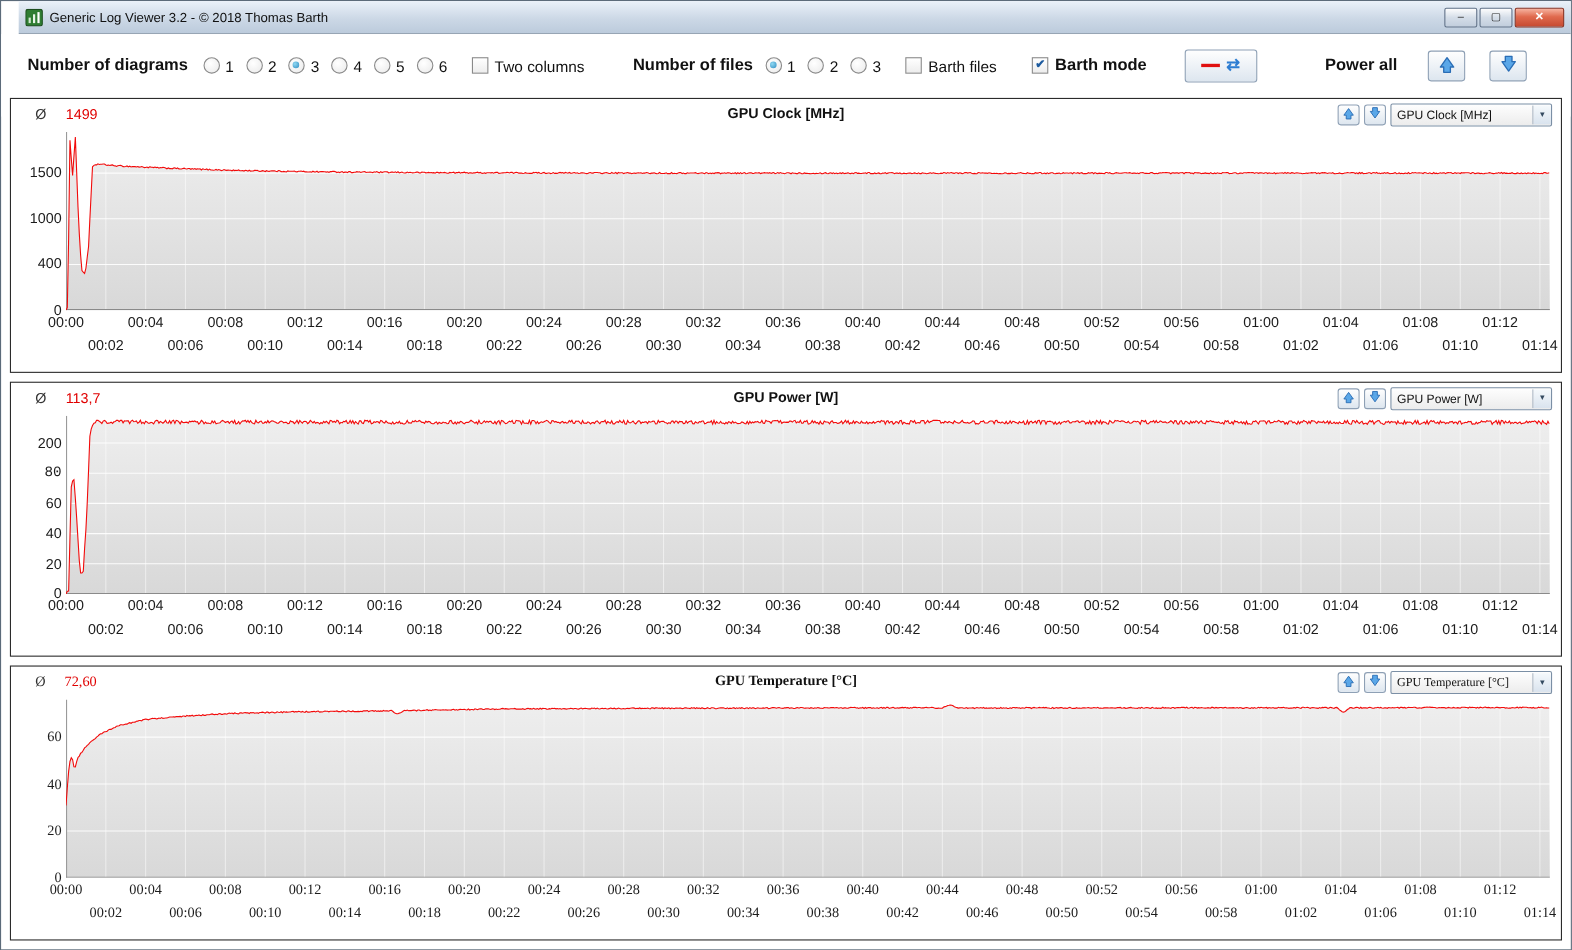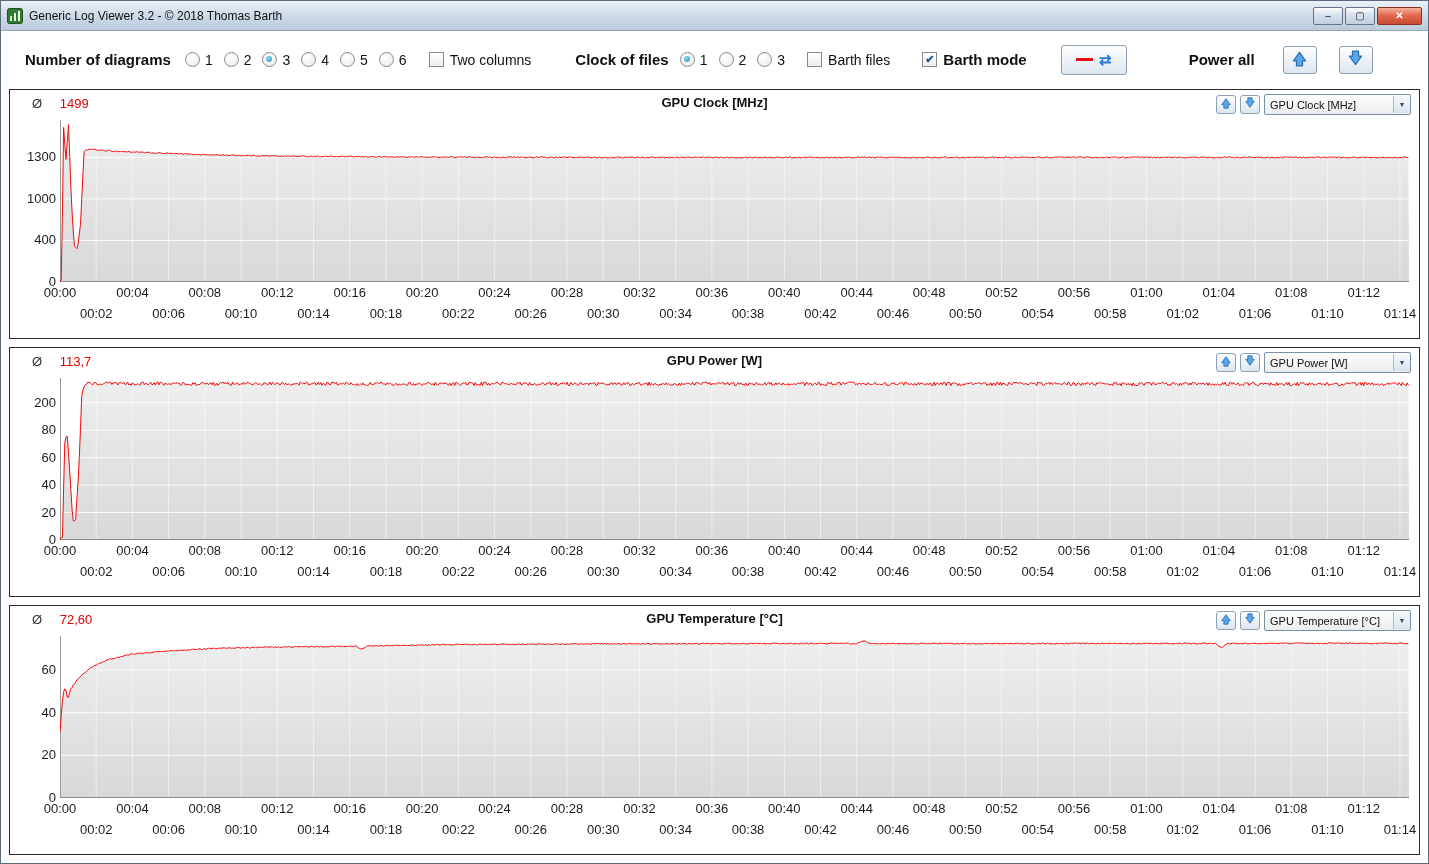--- a/index.html
+++ b/index.html
@@ -6,20 +6,21 @@
   body{
     width:1429px;height:864px;position:relative;overflow:hidden;
     font-family:"Liberation Sans",sans-serif;background:#ffffff;
     border:1px solid #5c6b7a;box-sizing:border-box;
   }
   
   .titlebar{
     height:29px;display:flex;align-items:center;padding:0 6px;
     background:linear-gradient(#eaf1f9,#ccd8e6 55%,#bccbdc);
     border-bottom:1px solid #97a5b4;
+    margin-left:16px;
   }
   .app-icon{width:16px;height:16px;flex:0 0 auto;}
   .title-text{font-size:12px;color:#111;margin-left:6px;}
   .win-controls{margin-left:auto;display:flex;gap:2px;align-items:center;}
   .wbtn{
     height:18px;width:30px;border:1px solid #64748a;border-radius:2px;
     background:linear-gradient(#fdfdfd,#d4dde8 50%,#c2cedd);
     display:flex;align-items:center;justify-content:center;
     font-size:10px;color:#222;padding:0;cursor:default;line-height:1;
   }
@@ -62,21 +63,21 @@
   .big-arrow-btn{
     width:34px;height:28px;border:1px solid #8ea0b5;border-radius:3px;
     background:linear-gradient(#fefefe,#dde6ef);
     display:flex;align-items:center;justify-content:center;padding:0;
   }
   
   .panel{
     position:absolute;left:8px;width:1411px;height:250px;
     border:1px solid #2b2b2b;background:#ffffff;box-sizing:border-box;
   }
-  .p0{top:88px;} .p1{top:346px;} .p2{top:604px;}
+  .p0{top:88px;} .p1{top:346px;} .p2{top:604px;font-family:Liberation Serif, serif;}
   .avg{position:absolute;left:22px;top:6px;font-size:13px;}
   .avg-sym{color:#333;margin-right:14px;}
   .avg-val{color:#e00000;}
   .panel-title{
     position:absolute;left:0;right:0;top:5px;text-align:center;
     font-weight:bold;font-size:13px;color:#111;pointer-events:none;
   }
   .panel-controls{position:absolute;right:8px;top:4px;display:flex;gap:4px;align-items:center;}
   .mini-btn{
     width:20px;height:19px;border:1px solid #8ea0b5;border-radius:3px;
@@ -149,21 +150,21 @@
   <label class="opt">
     <span class="radio"></span>
     <span class="nlabel">6</span>
   </label>
 
   <label class="cbwrap" style="margin-left:22px;">
     <span class="checkbox"></span>
     <span class="nlabel">Two columns</span>
   </label>
 
-  <span class="blabel" style="margin-left:44px;">Clock of files</span>
+  <span class="blabel" style="margin-left:44px;">Number of files</span>
 
   <label class="opt">
     <span class="radio on"></span>
     <span class="nlabel">1</span>
   </label>
   <label class="opt">
     <span class="radio"></span>
     <span class="nlabel">2</span>
   </label>
   <label class="opt">
@@ -275,21 +276,21 @@
         <line x1="0" y1="37.4" x2="1349" y2="37.4" stroke="rgba(255,255,255,0.9)" stroke-width="1"></line>
         <line x1="0.5" y1="0" x2="0.5" y2="162" stroke="#9a9a9a"></line>
         <line x1="0" y1="161.5" x2="1349" y2="161.5" stroke="#8a8a8a"></line>
         <path d="M0.0,162.00 L1.2,159.55 L2.4,96.40 L3.6,7.48 L4.8,24.07 L6.0,39.49 L7.2,22.41 L8.5,4.63 L9.7,36.34 L10.9,67.89 L12.1,92.63 L13.3,112.09 L14.5,125.93 L15.7,127.36 L16.9,128.59 L18.1,123.88 L19.3,113.82 L20.5,104.32 L21.7,79.22 L22.9,55.23 L24.1,31.57 L25.4,30.34 L26.6,29.76 L27.8,29.88 L29.0,28.95 L30.2,29.58 L31.4,29.28 L32.6,29.35 L33.8,29.14 L35.0,29.15 L36.2,30.04 L37.4,30.33 L38.6,30.04 L39.8,30.40 L41.0,30.10 L42.3,29.88 L43.5,30.62 L44.7,30.76 L45.9,31.33 L47.1,30.66 L48.3,30.39 L49.5,30.38 L50.7,30.75 L51.9,31.52 L53.1,31.57 L54.3,31.38 L55.5,30.87 L56.7,31.78 L57.9,31.05 L59.2,31.77 L60.4,31.39 L61.6,31.47 L62.8,31.50 L64.0,31.85 L65.2,31.38 L66.4,31.93 L67.6,31.80 L68.8,31.41 L70.0,31.92 L71.2,32.35 L72.4,32.22 L73.6,31.83 L74.8,32.50 L76.1,31.65 L77.3,31.95 L78.5,32.07 L79.7,32.36 L80.9,31.82 L82.1,32.33 L83.3,32.11 L84.5,32.89 L85.7,32.28 L86.9,32.51 L88.1,32.14 L89.3,32.30 L90.5,32.75 L91.7,33.41 L93.0,32.70 L94.2,33.25 L95.4,33.21 L96.6,33.46 L97.8,32.83 L99.0,32.53 L100.2,33.35 L101.4,32.64 L102.6,33.51 L103.8,33.62 L105.0,33.59 L106.2,33.20 L107.4,32.87 L108.6,33.39 L109.9,33.58 L111.1,33.25 L112.3,33.24 L113.5,33.92 L114.7,33.21 L115.9,33.77 L117.1,33.19 L118.3,33.91 L119.5,33.42 L120.7,33.68 L121.9,33.50 L123.1,34.50 L124.3,33.49 L125.5,33.82 L126.8,34.09 L128.0,33.61 L129.2,34.63 L130.4,33.70 L131.6,34.53 L132.8,34.51 L134.0,34.80 L135.2,34.55 L136.4,34.05 L137.6,34.77 L138.8,34.18 L140.0,34.61 L141.2,35.06 L142.4,34.75 L143.7,34.13 L144.9,34.69 L146.1,34.86 L147.3,34.63 L148.5,34.80 L149.7,34.80 L150.9,35.32 L152.1,34.48 L153.3,35.05 L154.5,34.81 L155.7,34.95 L156.9,34.43 L158.1,35.19 L159.3,35.20 L160.6,35.04 L161.8,35.51 L163.0,34.82 L164.2,35.00 L165.4,35.63 L166.6,34.72 L167.8,35.53 L169.0,35.48 L170.2,35.44 L171.4,34.93 L172.6,34.93 L173.8,34.73 L175.0,35.52 L176.2,35.77 L177.5,35.54 L178.7,35.14 L179.9,35.47 L181.1,35.97 L182.3,35.17 L183.5,35.73 L184.7,35.77 L185.9,35.47 L187.1,35.28 L188.3,35.37 L189.5,35.23 L190.7,35.77 L191.9,36.01 L193.1,35.03 L194.4,35.27 L195.6,36.02 L196.8,36.15 L198.0,35.80 L199.2,36.10 L200.4,36.28 L201.6,35.33 L202.8,35.74 L204.0,35.63 L205.2,35.67 L206.4,35.66 L207.6,35.51 L208.8,36.15 L210.0,36.23 L211.3,35.67 L212.5,35.67 L213.7,35.47 L214.9,35.86 L216.1,35.60 L217.3,36.25 L218.5,36.25 L219.7,36.32 L220.9,36.36 L222.1,36.16 L223.3,36.59 L224.5,35.64 L225.7,36.25 L226.9,36.34 L228.2,35.66 L229.4,36.66 L230.6,36.19 L231.8,36.03 L233.0,35.89 L234.2,36.06 L235.4,36.12 L236.6,36.43 L237.8,36.19 L239.0,36.70 L240.2,36.05 L241.4,36.04 L242.6,35.76 L243.8,35.80 L245.1,36.10 L246.3,36.85 L247.5,36.45 L248.7,36.89 L249.9,36.42 L251.1,35.92 L252.3,36.87 L253.5,36.51 L254.7,36.34 L255.9,36.91 L257.1,35.98 L258.3,35.88 L259.5,36.89 L260.7,36.91 L262.0,36.59 L263.2,36.65 L264.4,36.04 L265.6,36.41 L266.8,36.19 L268.0,36.75 L269.2,36.35 L270.4,36.10 L271.6,35.92 L272.8,36.80 L274.0,36.64 L275.2,36.61 L276.4,36.44 L277.6,36.54 L278.9,36.93 L280.1,36.21 L281.3,36.56 L282.5,36.02 L283.7,36.52 L284.9,37.11 L286.1,36.04 L287.3,36.83 L288.5,36.32 L289.7,36.11 L290.9,36.07 L292.1,36.26 L293.3,37.09 L294.5,36.87 L295.8,36.49 L297.0,36.44 L298.2,36.74 L299.4,36.24 L300.6,36.96 L301.8,36.18 L303.0,37.14 L304.2,36.74 L305.4,36.40 L306.6,36.98 L307.8,37.28 L309.0,37.17 L310.2,36.41 L311.4,36.98 L312.7,36.55 L313.9,36.88 L315.1,37.14 L316.3,37.06 L317.5,36.84 L318.7,36.50 L319.9,36.42 L321.1,37.16 L322.3,37.29 L323.5,36.36 L324.7,36.64 L325.9,36.61 L327.1,37.14 L328.3,37.07 L329.6,36.74 L330.8,37.09 L332.0,36.81 L333.2,37.11 L334.4,36.96 L335.6,37.45 L336.8,36.68 L338.0,36.58 L339.2,37.29 L340.4,36.71 L341.6,36.98 L342.8,37.05 L344.0,36.69 L345.2,37.00 L346.5,37.49 L347.7,37.52 L348.9,36.74 L350.1,37.07 L351.3,36.76 L352.5,36.52 L353.7,37.59 L354.9,36.89 L356.1,36.92 L357.3,36.52 L358.5,37.48 L359.7,36.91 L360.9,36.94 L362.1,36.51 L363.4,37.10 L364.6,36.80 L365.8,37.59 L367.0,37.03 L368.2,37.17 L369.4,37.51 L370.6,37.14 L371.8,37.16 L373.0,36.83 L374.2,36.53 L375.4,37.15 L376.6,36.72 L377.8,37.55 L379.0,37.64 L380.3,37.14 L381.5,37.54 L382.7,37.04 L383.9,37.04 L385.1,36.99 L386.3,37.15 L387.5,36.91 L388.7,37.41 L389.9,36.92 L391.1,36.68 L392.3,36.63 L393.5,37.58 L394.7,37.52 L395.9,37.24 L397.2,37.12 L398.4,37.00 L399.6,37.10 L400.8,36.72 L402.0,36.88 L403.2,37.24 L404.4,36.60 L405.6,36.71 L406.8,37.61 L408.0,37.14 L409.2,36.66 L410.4,36.75 L411.6,37.43 L412.8,37.36 L414.1,37.26 L415.3,37.73 L416.5,37.47 L417.7,37.00 L418.9,37.51 L420.1,37.53 L421.3,37.62 L422.5,37.50 L423.7,37.63 L424.9,36.70 L426.1,37.00 L427.3,36.65 L428.5,37.32 L429.7,36.78 L431.0,37.50 L432.2,37.74 L433.4,37.12 L434.6,36.71 L435.8,37.65 L437.0,37.65 L438.2,37.24 L439.4,37.26 L440.6,37.79 L441.8,37.45 L443.0,36.92 L444.2,37.69 L445.4,37.39 L446.6,37.66 L447.9,36.96 L449.1,36.72 L450.3,37.13 L451.5,36.90 L452.7,37.57 L453.9,36.71 L455.1,37.13 L456.3,37.42 L457.5,36.79 L458.7,37.36 L459.9,37.51 L461.1,37.06 L462.3,36.88 L463.5,37.46 L464.8,37.11 L466.0,37.70 L467.2,37.45 L468.4,37.15 L469.6,37.07 L470.8,37.20 L472.0,37.58 L473.2,37.86 L474.4,37.71 L475.6,37.03 L476.8,36.83 L478.0,37.40 L479.2,37.38 L480.4,36.87 L481.7,36.84 L482.9,36.86 L484.1,37.07 L485.3,37.10 L486.5,37.61 L487.7,37.85 L488.9,37.37 L490.1,37.07 L491.3,36.98 L492.5,37.33 L493.7,37.72 L494.9,37.78 L496.1,36.78 L497.3,37.45 L498.6,37.53 L499.8,36.82 L501.0,37.91 L502.2,36.80 L503.4,37.28 L504.6,37.01 L505.8,37.00 L507.0,37.82 L508.2,37.22 L509.4,37.14 L510.6,36.88 L511.8,37.37 L513.0,37.27 L514.2,37.91 L515.5,37.50 L516.7,37.30 L517.9,37.58 L519.1,37.22 L520.3,37.05 L521.5,37.26 L522.7,37.04 L523.9,37.66 L525.1,37.23 L526.3,37.42 L527.5,36.90 L528.7,37.10 L529.9,37.49 L531.1,37.82 L532.4,37.42 L533.6,37.39 L534.8,37.02 L536.0,37.64 L537.2,37.93 L538.4,37.65 L539.6,36.81 L540.8,37.76 L542.0,37.78 L543.2,37.71 L544.4,37.63 L545.6,37.11 L546.8,37.83 L548.1,37.88 L549.3,37.88 L550.5,36.86 L551.7,37.93 L552.9,37.52 L554.1,37.73 L555.3,37.86 L556.5,37.19 L557.7,36.91 L558.9,36.82 L560.1,37.83 L561.3,37.26 L562.5,37.85 L563.7,37.82 L565.0,37.09 L566.2,37.52 L567.4,37.21 L568.6,37.21 L569.8,37.21 L571.0,37.26 L572.2,36.99 L573.4,37.52 L574.6,37.80 L575.8,37.50 L577.0,37.24 L578.2,37.09 L579.4,37.41 L580.6,37.89 L581.9,36.86 L583.1,37.24 L584.3,37.93 L585.5,37.36 L586.7,37.82 L587.9,37.37 L589.1,37.82 L590.3,37.19 L591.5,37.17 L592.7,36.95 L593.9,37.16 L595.1,37.95 L596.3,37.33 L597.5,37.51 L598.8,37.12 L600.0,37.66 L601.2,37.13 L602.4,37.13 L603.6,37.31 L604.8,37.92 L606.0,37.35 L607.2,37.70 L608.4,37.00 L609.6,37.96 L610.8,37.00 L612.0,37.88 L613.2,36.98 L614.4,37.87 L615.7,37.18 L616.9,36.88 L618.1,37.95 L619.3,37.70 L620.5,37.20 L621.7,37.02 L622.9,37.12 L624.1,37.59 L625.3,37.71 L626.5,37.02 L627.7,37.18 L628.9,37.24 L630.1,36.94 L631.3,37.85 L632.6,37.40 L633.8,37.32 L635.0,36.94 L636.2,37.25 L637.4,37.17 L638.6,37.41 L639.8,36.93 L641.0,37.63 L642.2,37.16 L643.4,36.83 L644.6,37.79 L645.8,37.42 L647.0,36.89 L648.2,37.54 L649.5,36.85 L650.7,37.46 L651.9,37.48 L653.1,37.88 L654.3,37.59 L655.5,37.08 L656.7,37.10 L657.9,37.38 L659.1,37.95 L660.3,37.07 L661.5,37.46 L662.7,37.56 L663.9,37.80 L665.1,37.85 L666.4,36.97 L667.6,37.34 L668.8,37.94 L670.0,37.95 L671.2,37.17 L672.4,37.58 L673.6,37.61 L674.8,37.68 L676.0,37.81 L677.2,37.93 L678.4,37.69 L679.6,37.60 L680.8,37.88 L682.0,37.65 L683.3,37.67 L684.5,37.48 L685.7,37.07 L686.9,37.84 L688.1,37.96 L689.3,37.29 L690.5,36.99 L691.7,37.77 L692.9,37.92 L694.1,37.38 L695.3,37.08 L696.5,37.74 L697.7,37.10 L698.9,37.85 L700.2,37.29 L701.4,37.80 L702.6,37.55 L703.8,37.15 L705.0,37.75 L706.2,36.98 L707.4,37.87 L708.6,37.58 L709.8,37.41 L711.0,37.14 L712.2,37.70 L713.4,37.85 L714.6,37.37 L715.8,37.90 L717.1,36.98 L718.3,36.88 L719.5,37.60 L720.7,37.43 L721.9,37.67 L723.1,37.72 L724.3,37.50 L725.5,37.42 L726.7,37.05 L727.9,37.80 L729.1,36.87 L730.3,36.86 L731.5,37.81 L732.7,37.80 L734.0,37.83 L735.2,37.20 L736.4,37.92 L737.6,37.45 L738.8,37.22 L740.0,37.81 L741.2,37.94 L742.4,37.38 L743.6,37.52 L744.8,36.97 L746.0,37.84 L747.2,37.39 L748.4,37.11 L749.6,37.05 L750.9,36.97 L752.1,37.22 L753.3,37.87 L754.5,37.24 L755.7,37.36 L756.9,37.67 L758.1,37.23 L759.3,37.89 L760.5,37.96 L761.7,37.39 L762.9,37.78 L764.1,37.83 L765.3,37.56 L766.5,37.38 L767.8,37.24 L769.0,37.88 L770.2,37.58 L771.4,37.20 L772.6,37.53 L773.8,37.83 L775.0,37.13 L776.2,37.82 L777.4,37.81 L778.6,37.08 L779.8,37.52 L781.0,37.56 L782.2,37.92 L783.4,37.68 L784.7,37.40 L785.9,37.05 L787.1,37.65 L788.3,37.06 L789.5,37.40 L790.7,37.63 L791.9,37.68 L793.1,37.93 L794.3,37.76 L795.5,37.39 L796.7,37.65 L797.9,36.83 L799.1,37.06 L800.3,37.67 L801.6,36.88 L802.8,37.50 L804.0,37.03 L805.2,36.94 L806.4,37.41 L807.6,37.64 L808.8,37.10 L810.0,37.05 L811.2,37.78 L812.4,37.06 L813.6,37.40 L814.8,37.87 L816.0,37.55 L817.2,36.88 L818.5,36.92 L819.7,37.39 L820.9,37.07 L822.1,36.92 L823.3,37.47 L824.5,37.93 L825.7,37.59 L826.9,37.81 L828.1,37.96 L829.3,36.94 L830.5,37.09 L831.7,37.48 L832.9,37.01 L834.1,37.25 L835.4,37.35 L836.6,37.24 L837.8,37.63 L839.0,37.04 L840.2,37.25 L841.4,37.63 L842.6,37.66 L843.8,37.51 L845.0,37.74 L846.2,37.49 L847.4,37.95 L848.6,37.68 L849.8,37.87 L851.0,37.91 L852.3,37.69 L853.5,37.10 L854.7,37.32 L855.9,37.92 L857.1,37.64 L858.3,37.81 L859.5,37.28 L860.7,37.62 L861.9,37.68 L863.1,37.88 L864.3,37.77 L865.5,37.24 L866.7,37.22 L867.9,36.83 L869.2,37.45 L870.4,37.61 L871.6,37.66 L872.8,37.90 L874.0,37.00 L875.2,37.48 L876.4,37.59 L877.6,37.96 L878.8,37.76 L880.0,37.97 L881.2,36.94 L882.4,37.37 L883.6,37.41 L884.8,36.83 L886.1,36.83 L887.3,37.92 L888.5,37.71 L889.7,37.38 L890.9,37.96 L892.1,37.16 L893.3,37.87 L894.5,37.37 L895.7,37.09 L896.9,37.09 L898.1,37.75 L899.3,37.95 L900.5,37.64 L901.7,37.63 L903.0,37.25 L904.2,37.91 L905.4,37.74 L906.6,37.03 L907.8,37.52 L909.0,37.21 L910.2,37.22 L911.4,37.54 L912.6,37.21 L913.8,37.01 L915.0,37.93 L916.2,36.84 L917.4,37.27 L918.6,37.43 L919.9,36.95 L921.1,37.78 L922.3,37.28 L923.5,37.01 L924.7,37.92 L925.9,37.77 L927.1,37.85 L928.3,37.73 L929.5,37.01 L930.7,37.48 L931.9,37.18 L933.1,36.88 L934.3,37.91 L935.5,36.90 L936.8,37.63 L938.0,37.79 L939.2,37.39 L940.4,37.62 L941.6,37.48 L942.8,37.76 L944.0,37.82 L945.2,36.81 L946.4,36.87 L947.6,37.43 L948.8,36.95 L950.0,37.75 L951.2,37.87 L952.4,37.94 L953.7,37.33 L954.9,36.99 L956.1,37.21 L957.3,37.42 L958.5,37.56 L959.7,37.41 L960.9,37.20 L962.1,37.07 L963.3,37.03 L964.5,37.19 L965.7,37.25 L966.9,36.92 L968.1,37.30 L969.3,37.58 L970.6,37.43 L971.8,37.42 L973.0,37.76 L974.2,37.36 L975.4,37.93 L976.6,37.02 L977.8,37.02 L979.0,36.90 L980.2,37.53 L981.4,37.59 L982.6,37.61 L983.8,37.79 L985.0,37.64 L986.2,36.94 L987.5,36.97 L988.7,37.67 L989.9,37.87 L991.1,37.48 L992.3,37.95 L993.5,37.39 L994.7,37.00 L995.9,37.25 L997.1,36.97 L998.3,37.03 L999.5,36.88 L1000.7,36.89 L1001.9,36.99 L1003.1,37.13 L1004.4,37.94 L1005.6,37.17 L1006.8,37.16 L1008.0,37.38 L1009.2,37.17 L1010.4,37.15 L1011.6,37.55 L1012.8,36.99 L1014.0,37.00 L1015.2,36.97 L1016.4,37.96 L1017.6,36.93 L1018.8,36.96 L1020.0,36.98 L1021.3,36.84 L1022.5,37.57 L1023.7,37.29 L1024.9,37.96 L1026.1,36.83 L1027.3,37.09 L1028.5,37.15 L1029.7,37.14 L1030.9,37.31 L1032.1,37.96 L1033.3,37.54 L1034.5,37.59 L1035.7,37.16 L1036.9,37.58 L1038.2,37.60 L1039.4,37.81 L1040.6,36.90 L1041.8,37.72 L1043.0,37.84 L1044.2,37.23 L1045.4,37.91 L1046.6,37.06 L1047.8,37.53 L1049.0,37.57 L1050.2,37.91 L1051.4,36.88 L1052.6,37.00 L1053.8,37.06 L1055.1,36.96 L1056.3,36.87 L1057.5,37.84 L1058.7,37.70 L1059.9,37.77 L1061.1,37.23 L1062.3,37.02 L1063.5,37.07 L1064.7,37.90 L1065.9,37.89 L1067.1,37.42 L1068.3,37.30 L1069.5,37.65 L1070.7,37.01 L1072.0,37.03 L1073.2,37.19 L1074.4,36.86 L1075.6,36.94 L1076.8,37.07 L1078.0,36.86 L1079.2,36.94 L1080.4,37.63 L1081.6,37.06 L1082.8,37.06 L1084.0,37.59 L1085.2,37.15 L1086.4,37.04 L1087.7,37.32 L1088.9,37.73 L1090.1,36.99 L1091.3,37.04 L1092.5,37.73 L1093.7,37.14 L1094.9,37.44 L1096.1,37.49 L1097.3,37.74 L1098.5,36.95 L1099.7,37.96 L1100.9,37.36 L1102.1,37.44 L1103.3,37.26 L1104.6,37.30 L1105.8,37.01 L1107.0,37.68 L1108.2,36.82 L1109.4,37.61 L1110.6,36.99 L1111.8,37.36 L1113.0,37.73 L1114.2,36.97 L1115.4,37.12 L1116.6,37.74 L1117.8,37.33 L1119.0,37.08 L1120.2,37.25 L1121.5,37.56 L1122.7,37.48 L1123.9,37.93 L1125.1,37.73 L1126.3,37.71 L1127.5,37.33 L1128.7,37.57 L1129.9,37.21 L1131.1,37.23 L1132.3,36.98 L1133.5,37.18 L1134.7,37.08 L1135.9,36.88 L1137.1,37.89 L1138.4,37.11 L1139.6,37.77 L1140.8,37.19 L1142.0,36.98 L1143.2,37.19 L1144.4,36.96 L1145.6,37.28 L1146.8,37.68 L1148.0,37.33 L1149.2,37.33 L1150.4,37.49 L1151.6,36.95 L1152.8,37.82 L1154.0,37.94 L1155.3,37.76 L1156.5,37.72 L1157.7,37.22 L1158.9,37.67 L1160.1,37.85 L1161.3,37.68 L1162.5,37.32 L1163.7,37.30 L1164.9,36.89 L1166.1,37.11 L1167.3,37.30 L1168.5,36.95 L1169.7,36.85 L1170.9,37.11 L1172.2,37.78 L1173.4,37.13 L1174.6,37.94 L1175.8,36.81 L1177.0,37.73 L1178.2,36.84 L1179.4,37.84 L1180.6,37.72 L1181.8,37.65 L1183.0,37.46 L1184.2,36.98 L1185.4,36.99 L1186.6,37.82 L1187.8,37.05 L1189.1,36.82 L1190.3,37.42 L1191.5,36.82 L1192.7,37.67 L1193.9,37.26 L1195.1,37.90 L1196.3,37.28 L1197.5,37.54 L1198.7,36.85 L1199.9,37.69 L1201.1,36.95 L1202.3,37.38 L1203.5,37.91 L1204.7,37.70 L1206.0,37.68 L1207.2,37.38 L1208.4,36.89 L1209.6,37.90 L1210.8,37.76 L1212.0,37.23 L1213.2,37.86 L1214.4,37.53 L1215.6,37.96 L1216.8,37.60 L1218.0,37.30 L1219.2,37.85 L1220.4,36.81 L1221.6,37.79 L1222.9,37.55 L1224.1,36.91 L1225.3,37.22 L1226.5,36.88 L1227.7,37.23 L1228.9,37.31 L1230.1,37.08 L1231.3,37.29 L1232.5,37.27 L1233.7,37.74 L1234.9,36.95 L1236.1,37.00 L1237.3,37.43 L1238.5,37.75 L1239.8,37.06 L1241.0,37.74 L1242.2,37.84 L1243.4,36.83 L1244.6,37.82 L1245.8,37.43 L1247.0,37.88 L1248.2,37.47 L1249.4,37.08 L1250.6,37.51 L1251.8,37.18 L1253.0,37.09 L1254.2,37.92 L1255.4,37.17 L1256.7,36.91 L1257.9,37.10 L1259.1,36.89 L1260.3,37.75 L1261.5,37.70 L1262.7,36.85 L1263.9,37.56 L1265.1,37.22 L1266.3,37.32 L1267.5,37.77 L1268.7,37.00 L1269.9,37.20 L1271.1,37.14 L1272.3,37.08 L1273.6,36.98 L1274.8,37.08 L1276.0,37.30 L1277.2,37.88 L1278.4,36.84 L1279.6,37.09 L1280.8,37.89 L1282.0,37.60 L1283.2,37.30 L1284.4,37.37 L1285.6,37.78 L1286.8,37.47 L1288.0,37.96 L1289.2,37.81 L1290.5,37.49 L1291.7,37.54 L1292.9,37.29 L1294.1,36.91 L1295.3,37.19 L1296.5,37.65 L1297.7,37.84 L1298.9,37.74 L1300.1,37.34 L1301.3,37.50 L1302.5,36.89 L1303.7,37.68 L1304.9,36.86 L1306.1,37.78 L1307.4,36.98 L1308.6,37.58 L1309.8,37.43 L1311.0,37.67 L1312.2,37.51 L1313.4,37.60 L1314.6,37.01 L1315.8,37.76 L1317.0,37.88 L1318.2,37.83 L1319.4,37.23 L1320.6,37.49 L1321.8,37.96 L1323.0,37.24 L1324.3,37.91 L1325.5,37.55 L1326.7,37.40 L1327.9,37.94 L1329.1,37.19 L1330.3,37.54 L1331.5,37.54 L1332.7,37.93 L1333.9,36.99 L1335.1,37.80 L1336.3,37.26 L1337.5,37.75 L1338.7,37.49 L1339.9,37.92 L1341.2,37.52 L1342.4,37.86 L1343.6,36.82 L1344.8,36.92 L1346.0,37.36 L1347.2,37.48 L1348.4,37.10" fill="none" stroke="#f20a0a" stroke-width="1"></path>
       </svg>
   </div>
   <div class="ylabels">
       <div class="ylab" style="top: 184px;">0</div>
       <div class="ylab" style="top: 142.462px;">400</div>
       <div class="ylab" style="top: 100.923px;">1000</div>
-      <div class="ylab" style="top: 59.3846px;">1300</div>
+      <div class="ylab" style="top: 59.3846px;">1500</div>
     </div>
   <div class="xlabels">
       <div class="xlab" style="left: 50px; top: 195px;">00:00</div>
       <div class="xlab" style="left: 86.2148px; top: 216px;">00:02</div>
       <div class="xlab" style="left: 122.43px; top: 195px;">00:04</div>
       <div class="xlab" style="left: 158.644px; top: 216px;">00:06</div>
       <div class="xlab" style="left: 194.859px; top: 195px;">00:08</div>
       <div class="xlab" style="left: 231.074px; top: 216px;">00:10</div>
       <div class="xlab" style="left: 267.289px; top: 195px;">00:12</div>
       <div class="xlab" style="left: 303.503px; top: 216px;">00:14</div>
@@ -404,21 +405,21 @@
         <line x1="0.5" y1="0" x2="0.5" y2="162" stroke="#9a9a9a"></line>
         <line x1="0" y1="161.5" x2="1349" y2="161.5" stroke="#8a8a8a"></line>
         <path d="M0.0,162.00 L1.2,159.45 L2.4,159.30 L3.6,110.78 L4.8,64.66 L6.0,59.28 L7.2,58.07 L8.5,74.90 L9.7,92.88 L10.9,112.50 L12.1,131.81 L13.3,142.84 L14.5,142.90 L15.7,141.43 L16.9,120.67 L18.1,103.44 L19.3,79.36 L20.5,49.66 L21.7,18.55 L22.9,12.11 L24.1,8.85 L25.4,6.66 L26.6,6.26 L27.8,4.13 L29.0,4.18 L30.2,4.88 L31.4,5.84 L32.6,7.00 L33.8,4.79 L35.0,4.23 L36.2,5.10 L37.4,6.98 L38.6,6.66 L39.8,6.57 L41.0,5.79 L42.3,6.95 L43.5,5.49 L44.7,5.22 L45.9,4.12 L47.1,4.00 L48.3,5.30 L49.5,4.19 L50.7,4.20 L51.9,6.46 L53.1,4.64 L54.3,4.72 L55.5,4.58 L56.7,4.62 L57.9,7.02 L59.2,4.81 L60.4,4.04 L61.6,5.35 L62.8,5.18 L64.0,4.61 L65.2,6.70 L66.4,5.91 L67.6,4.01 L68.8,7.06 L70.0,5.85 L71.2,7.24 L72.4,4.99 L73.6,5.56 L74.8,6.82 L76.1,6.70 L77.3,5.86 L78.5,6.33 L79.7,7.41 L80.9,5.05 L82.1,4.21 L83.3,4.32 L84.5,6.72 L85.7,5.19 L86.9,5.77 L88.1,6.80 L89.3,5.65 L90.5,4.14 L91.7,6.38 L93.0,6.62 L94.2,4.53 L95.4,6.93 L96.6,4.57 L97.8,4.06 L99.0,6.89 L100.2,4.08 L101.4,4.41 L102.6,5.51 L103.8,7.35 L105.0,4.93 L106.2,6.02 L107.4,6.23 L108.6,5.94 L109.9,5.75 L111.1,6.79 L112.3,4.97 L113.5,5.50 L114.7,4.84 L115.9,5.26 L117.1,4.68 L118.3,5.56 L119.5,5.34 L120.7,7.55 L121.9,6.23 L123.1,4.21 L124.3,5.13 L125.5,7.26 L126.8,5.75 L128.0,6.91 L129.2,6.58 L130.4,6.95 L131.6,7.17 L132.8,4.58 L134.0,6.34 L135.2,4.81 L136.4,7.34 L137.6,6.79 L138.8,6.62 L140.0,6.35 L141.2,4.90 L142.4,4.21 L143.7,5.09 L144.9,6.08 L146.1,5.52 L147.3,5.05 L148.5,6.76 L149.7,5.30 L150.9,4.77 L152.1,6.69 L153.3,4.22 L154.5,7.47 L155.7,7.03 L156.9,5.17 L158.1,7.46 L159.3,5.69 L160.6,4.52 L161.8,4.77 L163.0,4.11 L164.2,5.67 L165.4,4.19 L166.6,6.05 L167.8,4.46 L169.0,6.28 L170.2,7.06 L171.4,7.25 L172.6,4.04 L173.8,6.10 L175.0,6.50 L176.2,5.26 L177.5,4.80 L178.7,6.70 L179.9,6.76 L181.1,5.48 L182.3,6.45 L183.5,4.37 L184.7,6.38 L185.9,5.36 L187.1,4.57 L188.3,4.68 L189.5,5.31 L190.7,5.84 L191.9,6.72 L193.1,6.66 L194.4,5.40 L195.6,4.79 L196.8,5.33 L198.0,6.51 L199.2,5.95 L200.4,5.96 L201.6,7.14 L202.8,7.02 L204.0,4.50 L205.2,5.29 L206.4,5.50 L207.6,7.15 L208.8,6.01 L210.0,4.11 L211.3,6.98 L212.5,4.27 L213.7,5.62 L214.9,6.72 L216.1,5.21 L217.3,4.95 L218.5,5.39 L219.7,7.08 L220.9,6.11 L222.1,4.21 L223.3,5.38 L224.5,6.41 L225.7,5.02 L226.9,6.80 L228.2,5.95 L229.4,6.24 L230.6,7.36 L231.8,6.14 L233.0,6.95 L234.2,5.14 L235.4,6.22 L236.6,4.90 L237.8,6.10 L239.0,7.20 L240.2,4.14 L241.4,4.49 L242.6,5.80 L243.8,4.99 L245.1,6.06 L246.3,4.03 L247.5,4.73 L248.7,7.23 L249.9,5.96 L251.1,6.46 L252.3,5.02 L253.5,5.48 L254.7,4.17 L255.9,6.81 L257.1,6.49 L258.3,4.14 L259.5,6.56 L260.7,4.45 L262.0,7.22 L263.2,5.23 L264.4,6.43 L265.6,7.55 L266.8,4.55 L268.0,4.60 L269.2,6.62 L270.4,6.99 L271.6,4.05 L272.8,4.60 L274.0,4.27 L275.2,5.76 L276.4,4.23 L277.6,7.20 L278.9,6.72 L280.1,5.45 L281.3,6.03 L282.5,5.22 L283.7,5.41 L284.9,6.54 L286.1,4.18 L287.3,4.77 L288.5,6.18 L289.7,6.59 L290.9,4.68 L292.1,6.14 L293.3,6.80 L294.5,6.56 L295.8,7.45 L297.0,5.57 L298.2,7.52 L299.4,6.73 L300.6,5.78 L301.8,6.81 L303.0,4.93 L304.2,7.11 L305.4,6.49 L306.6,7.40 L307.8,7.40 L309.0,6.46 L310.2,4.21 L311.4,6.47 L312.7,6.42 L313.9,6.74 L315.1,4.78 L316.3,5.50 L317.5,4.29 L318.7,5.36 L319.9,5.16 L321.1,4.25 L322.3,4.99 L323.5,5.96 L324.7,6.00 L325.9,7.01 L327.1,4.87 L328.3,5.86 L329.6,5.12 L330.8,5.45 L332.0,6.73 L333.2,7.18 L334.4,7.10 L335.6,6.01 L336.8,5.58 L338.0,7.50 L339.2,5.89 L340.4,6.66 L341.6,6.90 L342.8,5.68 L344.0,6.26 L345.2,6.19 L346.5,7.17 L347.7,7.07 L348.9,4.45 L350.1,4.18 L351.3,6.55 L352.5,7.20 L353.7,5.53 L354.9,7.44 L356.1,5.77 L357.3,6.76 L358.5,5.11 L359.7,5.31 L360.9,6.61 L362.1,7.32 L363.4,6.09 L364.6,5.91 L365.8,6.04 L367.0,5.20 L368.2,4.11 L369.4,4.99 L370.6,5.74 L371.8,6.82 L373.0,5.54 L374.2,7.39 L375.4,4.16 L376.6,6.70 L377.8,7.18 L379.0,5.95 L380.3,4.52 L381.5,6.07 L382.7,4.86 L383.9,5.83 L385.1,5.01 L386.3,5.06 L387.5,6.65 L388.7,7.15 L389.9,5.06 L391.1,7.46 L392.3,5.29 L393.5,4.43 L394.7,7.58 L395.9,4.18 L397.2,4.76 L398.4,6.01 L399.6,7.17 L400.8,6.78 L402.0,5.77 L403.2,4.89 L404.4,5.56 L405.6,4.22 L406.8,6.98 L408.0,6.77 L409.2,4.10 L410.4,4.50 L411.6,4.57 L412.8,5.01 L414.1,7.59 L415.3,4.58 L416.5,6.82 L417.7,6.82 L418.9,6.61 L420.1,7.22 L421.3,4.18 L422.5,7.52 L423.7,4.24 L424.9,4.26 L426.1,4.79 L427.3,7.21 L428.5,5.23 L429.7,7.12 L431.0,6.05 L432.2,5.46 L433.4,6.06 L434.6,5.35 L435.8,4.83 L437.0,4.09 L438.2,4.86 L439.4,6.22 L440.6,6.89 L441.8,4.40 L443.0,4.52 L444.2,5.67 L445.4,5.15 L446.6,5.96 L447.9,5.91 L449.1,6.78 L450.3,5.63 L451.5,5.11 L452.7,6.57 L453.9,5.81 L455.1,6.78 L456.3,6.38 L457.5,4.35 L458.7,5.58 L459.9,4.10 L461.1,6.82 L462.3,6.84 L463.5,4.87 L464.8,4.91 L466.0,4.81 L467.2,6.20 L468.4,7.36 L469.6,4.40 L470.8,6.77 L472.0,6.55 L473.2,6.87 L474.4,5.48 L475.6,5.99 L476.8,7.48 L478.0,6.38 L479.2,6.03 L480.4,6.88 L481.7,5.06 L482.9,4.58 L484.1,5.92 L485.3,7.20 L486.5,5.33 L487.7,5.28 L488.9,5.33 L490.1,4.09 L491.3,7.14 L492.5,5.27 L493.7,6.01 L494.9,6.70 L496.1,4.53 L497.3,7.38 L498.6,7.37 L499.8,5.95 L501.0,5.39 L502.2,6.12 L503.4,4.19 L504.6,5.68 L505.8,6.40 L507.0,4.14 L508.2,7.39 L509.4,7.54 L510.6,4.31 L511.8,6.10 L513.0,6.46 L514.2,5.77 L515.5,4.75 L516.7,6.48 L517.9,7.41 L519.1,6.03 L520.3,4.64 L521.5,4.77 L522.7,7.00 L523.9,5.77 L525.1,6.04 L526.3,5.53 L527.5,5.46 L528.7,7.09 L529.9,5.00 L531.1,5.79 L532.4,5.42 L533.6,4.85 L534.8,5.02 L536.0,7.43 L537.2,7.20 L538.4,4.25 L539.6,6.02 L540.8,5.19 L542.0,5.10 L543.2,5.08 L544.4,6.11 L545.6,6.24 L546.8,7.17 L548.1,6.22 L549.3,6.92 L550.5,4.93 L551.7,4.63 L552.9,6.58 L554.1,4.84 L555.3,4.98 L556.5,6.85 L557.7,5.08 L558.9,5.30 L560.1,5.30 L561.3,7.05 L562.5,6.96 L563.7,4.64 L565.0,6.72 L566.2,5.30 L567.4,4.94 L568.6,4.66 L569.8,7.28 L571.0,7.36 L572.2,5.46 L573.4,6.25 L574.6,6.70 L575.8,5.26 L577.0,5.66 L578.2,4.71 L579.4,4.67 L580.6,7.26 L581.9,6.71 L583.1,5.95 L584.3,5.76 L585.5,5.83 L586.7,4.60 L587.9,7.59 L589.1,4.18 L590.3,7.31 L591.5,5.40 L592.7,6.57 L593.9,6.76 L595.1,5.19 L596.3,6.77 L597.5,6.67 L598.8,7.51 L600.0,5.91 L601.2,7.06 L602.4,5.28 L603.6,5.88 L604.8,6.84 L606.0,4.94 L607.2,6.62 L608.4,5.71 L609.6,6.56 L610.8,7.15 L612.0,7.05 L613.2,6.77 L614.4,5.55 L615.7,6.16 L616.9,7.05 L618.1,7.30 L619.3,5.07 L620.5,7.47 L621.7,5.03 L622.9,6.76 L624.1,5.62 L625.3,6.32 L626.5,5.27 L627.7,5.57 L628.9,5.15 L630.1,6.35 L631.3,6.29 L632.6,4.26 L633.8,6.76 L635.0,6.87 L636.2,4.18 L637.4,4.99 L638.6,4.98 L639.8,5.43 L641.0,6.81 L642.2,4.75 L643.4,4.49 L644.6,4.22 L645.8,4.52 L647.0,4.18 L648.2,6.05 L649.5,4.25 L650.7,6.96 L651.9,5.96 L653.1,5.71 L654.3,5.96 L655.5,5.72 L656.7,5.93 L657.9,4.83 L659.1,4.70 L660.3,5.69 L661.5,4.60 L662.7,4.13 L663.9,6.41 L665.1,5.51 L666.4,6.18 L667.6,4.15 L668.8,6.73 L670.0,6.64 L671.2,4.85 L672.4,5.30 L673.6,4.30 L674.8,7.57 L676.0,7.20 L677.2,6.45 L678.4,4.39 L679.6,6.42 L680.8,4.87 L682.0,6.63 L683.3,5.99 L684.5,7.64 L685.7,4.97 L686.9,7.01 L688.1,7.41 L689.3,4.73 L690.5,5.67 L691.7,5.70 L692.9,5.84 L694.1,7.30 L695.3,5.33 L696.5,4.56 L697.7,6.46 L698.9,6.03 L700.2,6.10 L701.4,6.93 L702.6,6.66 L703.8,6.08 L705.0,4.64 L706.2,7.19 L707.4,5.71 L708.6,4.14 L709.8,6.27 L711.0,4.49 L712.2,7.39 L713.4,6.20 L714.6,7.04 L715.8,4.71 L717.1,6.87 L718.3,5.07 L719.5,5.55 L720.7,6.55 L721.9,6.84 L723.1,4.92 L724.3,6.47 L725.5,6.42 L726.7,6.91 L727.9,5.42 L729.1,7.32 L730.3,6.03 L731.5,6.26 L732.7,6.76 L734.0,5.31 L735.2,6.75 L736.4,5.95 L737.6,5.20 L738.8,4.98 L740.0,6.00 L741.2,4.29 L742.4,4.97 L743.6,4.62 L744.8,7.60 L746.0,4.89 L747.2,4.49 L748.4,6.58 L749.6,5.33 L750.9,5.14 L752.1,7.56 L753.3,6.80 L754.5,5.29 L755.7,5.56 L756.9,7.00 L758.1,4.45 L759.3,4.23 L760.5,7.52 L761.7,5.84 L762.9,6.48 L764.1,7.23 L765.3,6.87 L766.5,7.67 L767.8,4.35 L769.0,4.80 L770.2,5.92 L771.4,4.29 L772.6,7.08 L773.8,6.40 L775.0,6.10 L776.2,6.58 L777.4,4.50 L778.6,4.35 L779.8,4.33 L781.0,7.14 L782.2,5.66 L783.4,4.25 L784.7,6.30 L785.9,5.29 L787.1,5.04 L788.3,4.14 L789.5,4.14 L790.7,4.17 L791.9,4.19 L793.1,4.30 L794.3,4.31 L795.5,6.77 L796.7,5.89 L797.9,6.51 L799.1,4.99 L800.3,5.74 L801.6,6.32 L802.8,5.09 L804.0,5.88 L805.2,6.09 L806.4,7.08 L807.6,4.65 L808.8,5.59 L810.0,6.20 L811.2,6.70 L812.4,6.54 L813.6,5.42 L814.8,4.22 L816.0,6.05 L817.2,6.21 L818.5,6.56 L819.7,5.99 L820.9,6.86 L822.1,6.31 L823.3,5.62 L824.5,4.56 L825.7,4.90 L826.9,7.50 L828.1,6.97 L829.3,7.62 L830.5,6.64 L831.7,5.01 L832.9,5.39 L834.1,4.58 L835.4,6.58 L836.6,6.50 L837.8,6.59 L839.0,5.44 L840.2,4.79 L841.4,4.72 L842.6,5.03 L843.8,7.18 L845.0,4.25 L846.2,4.19 L847.4,6.21 L848.6,5.86 L849.8,6.68 L851.0,5.53 L852.3,6.39 L853.5,7.26 L854.7,5.13 L855.9,7.20 L857.1,6.64 L858.3,4.56 L859.5,6.76 L860.7,4.99 L861.9,5.26 L863.1,6.00 L864.3,6.25 L865.5,7.13 L866.7,5.32 L867.9,6.23 L869.2,6.30 L870.4,4.80 L871.6,7.71 L872.8,7.42 L874.0,4.33 L875.2,7.53 L876.4,5.34 L877.6,4.95 L878.8,6.52 L880.0,5.88 L881.2,4.81 L882.4,6.78 L883.6,4.25 L884.8,4.21 L886.1,7.54 L887.3,4.47 L888.5,4.45 L889.7,4.52 L890.9,7.56 L892.1,5.01 L893.3,5.14 L894.5,4.86 L895.7,5.41 L896.9,5.68 L898.1,7.63 L899.3,5.57 L900.5,7.71 L901.7,6.98 L903.0,5.56 L904.2,7.45 L905.4,5.80 L906.6,5.62 L907.8,4.98 L909.0,5.81 L910.2,4.70 L911.4,4.59 L912.6,6.47 L913.8,6.45 L915.0,5.35 L916.2,5.38 L917.4,5.49 L918.6,4.77 L919.9,4.67 L921.1,6.19 L922.3,5.55 L923.5,4.85 L924.7,4.77 L925.9,5.24 L927.1,7.50 L928.3,5.99 L929.5,7.03 L930.7,4.63 L931.9,7.60 L933.1,5.30 L934.3,5.39 L935.5,7.64 L936.8,4.25 L938.0,5.18 L939.2,6.93 L940.4,4.25 L941.6,7.38 L942.8,5.11 L944.0,5.80 L945.2,5.89 L946.4,7.28 L947.6,7.48 L948.8,4.38 L950.0,5.15 L951.2,6.51 L952.4,6.33 L953.7,4.30 L954.9,4.73 L956.1,4.33 L957.3,4.95 L958.5,5.25 L959.7,4.57 L960.9,4.82 L962.1,5.26 L963.3,6.17 L964.5,6.30 L965.7,5.00 L966.9,6.61 L968.1,6.72 L969.3,6.06 L970.6,4.97 L971.8,4.93 L973.0,5.56 L974.2,5.01 L975.4,5.68 L976.6,7.60 L977.8,4.20 L979.0,4.49 L980.2,5.37 L981.4,4.30 L982.6,6.95 L983.8,7.32 L985.0,6.22 L986.2,5.15 L987.5,5.55 L988.7,4.37 L989.9,6.33 L991.1,4.41 L992.3,6.30 L993.5,5.95 L994.7,4.59 L995.9,5.27 L997.1,5.98 L998.3,5.76 L999.5,5.57 L1000.7,6.54 L1001.9,6.27 L1003.1,5.62 L1004.4,4.47 L1005.6,5.36 L1006.8,7.01 L1008.0,4.40 L1009.2,4.58 L1010.4,7.34 L1011.6,7.50 L1012.8,4.97 L1014.0,4.49 L1015.2,7.24 L1016.4,7.38 L1017.6,5.02 L1018.8,5.15 L1020.0,6.34 L1021.3,7.44 L1022.5,4.84 L1023.7,6.58 L1024.9,5.28 L1026.1,6.29 L1027.3,4.48 L1028.5,5.28 L1029.7,6.77 L1030.9,5.24 L1032.1,4.48 L1033.3,6.54 L1034.5,6.77 L1035.7,7.34 L1036.9,4.62 L1038.2,5.47 L1039.4,4.86 L1040.6,4.31 L1041.8,5.30 L1043.0,5.08 L1044.2,5.85 L1045.4,5.74 L1046.6,6.15 L1047.8,5.57 L1049.0,6.58 L1050.2,6.88 L1051.4,6.08 L1052.6,7.52 L1053.8,4.39 L1055.1,5.36 L1056.3,4.30 L1057.5,6.79 L1058.7,6.97 L1059.9,5.45 L1061.1,7.57 L1062.3,4.50 L1063.5,5.45 L1064.7,5.03 L1065.9,6.43 L1067.1,6.37 L1068.3,5.31 L1069.5,7.07 L1070.7,5.60 L1072.0,7.73 L1073.2,4.93 L1074.4,7.62 L1075.6,7.06 L1076.8,7.63 L1078.0,7.41 L1079.2,4.97 L1080.4,5.27 L1081.6,4.52 L1082.8,5.84 L1084.0,7.49 L1085.2,5.02 L1086.4,4.70 L1087.7,4.67 L1088.9,4.51 L1090.1,4.82 L1091.3,7.24 L1092.5,4.84 L1093.7,4.40 L1094.9,6.66 L1096.1,6.19 L1097.3,6.12 L1098.5,4.87 L1099.7,5.35 L1100.9,5.43 L1102.1,4.23 L1103.3,4.80 L1104.6,5.87 L1105.8,5.00 L1107.0,5.45 L1108.2,7.58 L1109.4,6.01 L1110.6,7.54 L1111.8,5.01 L1113.0,4.79 L1114.2,4.74 L1115.4,6.50 L1116.6,5.56 L1117.8,6.70 L1119.0,7.73 L1120.2,5.00 L1121.5,7.23 L1122.7,5.41 L1123.9,5.89 L1125.1,4.25 L1126.3,5.00 L1127.5,5.32 L1128.7,7.16 L1129.9,4.99 L1131.1,6.87 L1132.3,4.45 L1133.5,4.63 L1134.7,4.69 L1135.9,5.78 L1137.1,6.94 L1138.4,5.02 L1139.6,5.75 L1140.8,5.64 L1142.0,6.15 L1143.2,4.83 L1144.4,6.62 L1145.6,6.21 L1146.8,4.78 L1148.0,7.29 L1149.2,4.88 L1150.4,6.97 L1151.6,6.84 L1152.8,5.73 L1154.0,7.11 L1155.3,6.14 L1156.5,7.14 L1157.7,5.61 L1158.9,6.74 L1160.1,6.94 L1161.3,6.97 L1162.5,4.47 L1163.7,6.49 L1164.9,4.30 L1166.1,6.78 L1167.3,7.41 L1168.5,7.61 L1169.7,4.34 L1170.9,4.50 L1172.2,6.31 L1173.4,4.33 L1174.6,5.97 L1175.8,6.96 L1177.0,5.73 L1178.2,5.01 L1179.4,7.53 L1180.6,6.90 L1181.8,6.55 L1183.0,7.76 L1184.2,5.69 L1185.4,4.30 L1186.6,5.52 L1187.8,4.43 L1189.1,7.57 L1190.3,5.76 L1191.5,5.23 L1192.7,4.34 L1193.9,4.47 L1195.1,6.57 L1196.3,6.70 L1197.5,7.78 L1198.7,7.50 L1199.9,5.31 L1201.1,6.00 L1202.3,4.93 L1203.5,6.55 L1204.7,5.03 L1206.0,5.72 L1207.2,5.67 L1208.4,5.45 L1209.6,7.43 L1210.8,4.75 L1212.0,6.74 L1213.2,6.64 L1214.4,6.32 L1215.6,7.69 L1216.8,4.48 L1218.0,7.30 L1219.2,5.63 L1220.4,5.91 L1221.6,5.70 L1222.9,6.02 L1224.1,7.62 L1225.3,6.28 L1226.5,4.28 L1227.7,6.99 L1228.9,4.50 L1230.1,7.60 L1231.3,7.70 L1232.5,6.69 L1233.7,6.25 L1234.9,5.58 L1236.1,7.28 L1237.3,4.39 L1238.5,7.69 L1239.8,5.40 L1241.0,4.27 L1242.2,5.34 L1243.4,4.50 L1244.6,6.38 L1245.8,6.69 L1247.0,5.71 L1248.2,7.36 L1249.4,4.68 L1250.6,6.33 L1251.8,5.67 L1253.0,5.78 L1254.2,7.19 L1255.4,6.13 L1256.7,6.84 L1257.9,5.45 L1259.1,5.49 L1260.3,5.09 L1261.5,6.86 L1262.7,5.68 L1263.9,5.94 L1265.1,7.41 L1266.3,4.92 L1267.5,4.80 L1268.7,7.53 L1269.9,6.48 L1271.1,6.43 L1272.3,5.93 L1273.6,6.30 L1274.8,5.09 L1276.0,5.42 L1277.2,5.15 L1278.4,7.77 L1279.6,7.32 L1280.8,7.64 L1282.0,5.73 L1283.2,7.25 L1284.4,6.18 L1285.6,6.11 L1286.8,4.61 L1288.0,5.50 L1289.2,5.25 L1290.5,5.78 L1291.7,4.46 L1292.9,4.96 L1294.1,4.77 L1295.3,4.74 L1296.5,7.75 L1297.7,5.96 L1298.9,5.61 L1300.1,4.32 L1301.3,7.37 L1302.5,4.54 L1303.7,7.79 L1304.9,4.26 L1306.1,4.55 L1307.4,6.96 L1308.6,4.86 L1309.8,6.36 L1311.0,6.28 L1312.2,4.83 L1313.4,7.16 L1314.6,5.99 L1315.8,6.86 L1317.0,6.02 L1318.2,6.00 L1319.4,7.13 L1320.6,6.26 L1321.8,5.67 L1323.0,7.28 L1324.3,6.72 L1325.5,6.69 L1326.7,6.06 L1327.9,4.80 L1329.1,6.51 L1330.3,5.16 L1331.5,5.87 L1332.7,4.97 L1333.9,5.31 L1335.1,4.56 L1336.3,5.39 L1337.5,7.09 L1338.7,4.60 L1339.9,5.77 L1341.2,7.61 L1342.4,4.39 L1343.6,6.35 L1344.8,6.77 L1346.0,7.79 L1347.2,4.96 L1348.4,7.30" fill="none" stroke="#f20a0a" stroke-width="1"></path>
       </svg>
   </div>
   <div class="ylabels">
       <div class="ylab" style="top: 184px;">0</div>
       <div class="ylab" style="top: 156.542px;">20</div>
       <div class="ylab" style="top: 129.085px;">40</div>
       <div class="ylab" style="top: 101.627px;">60</div>
-      <div class="ylab" style="top: 74.1695px;">80</div>
+      <div class="ylab" style="top: 74.1695px; font-family: Liberation Mono, monospace;">80</div>
       <div class="ylab" style="top: 46.7119px;">200</div>
     </div>
   <div class="xlabels">
       <div class="xlab" style="left: 50px; top: 195px;">00:00</div>
       <div class="xlab" style="left: 86.2148px; top: 216px;">00:02</div>
       <div class="xlab" style="left: 122.43px; top: 195px;">00:04</div>
       <div class="xlab" style="left: 158.644px; top: 216px;">00:06</div>
       <div class="xlab" style="left: 194.859px; top: 195px;">00:08</div>
       <div class="xlab" style="left: 231.074px; top: 216px;">00:10</div>
       <div class="xlab" style="left: 267.289px; top: 195px;">00:12</div>

